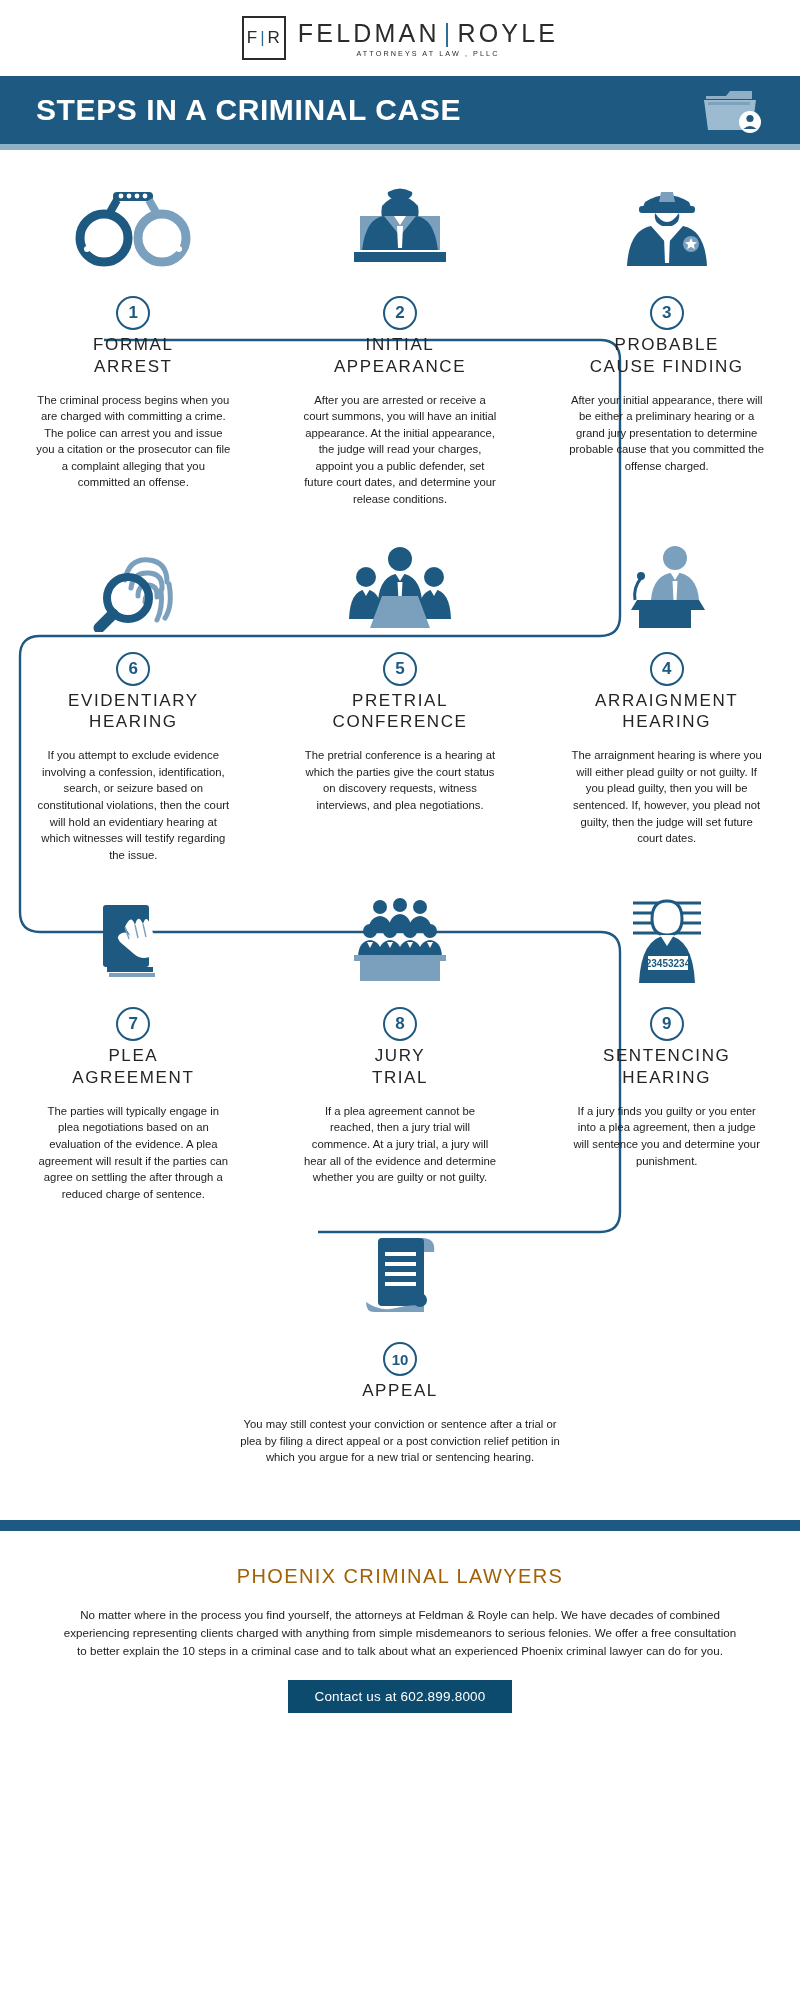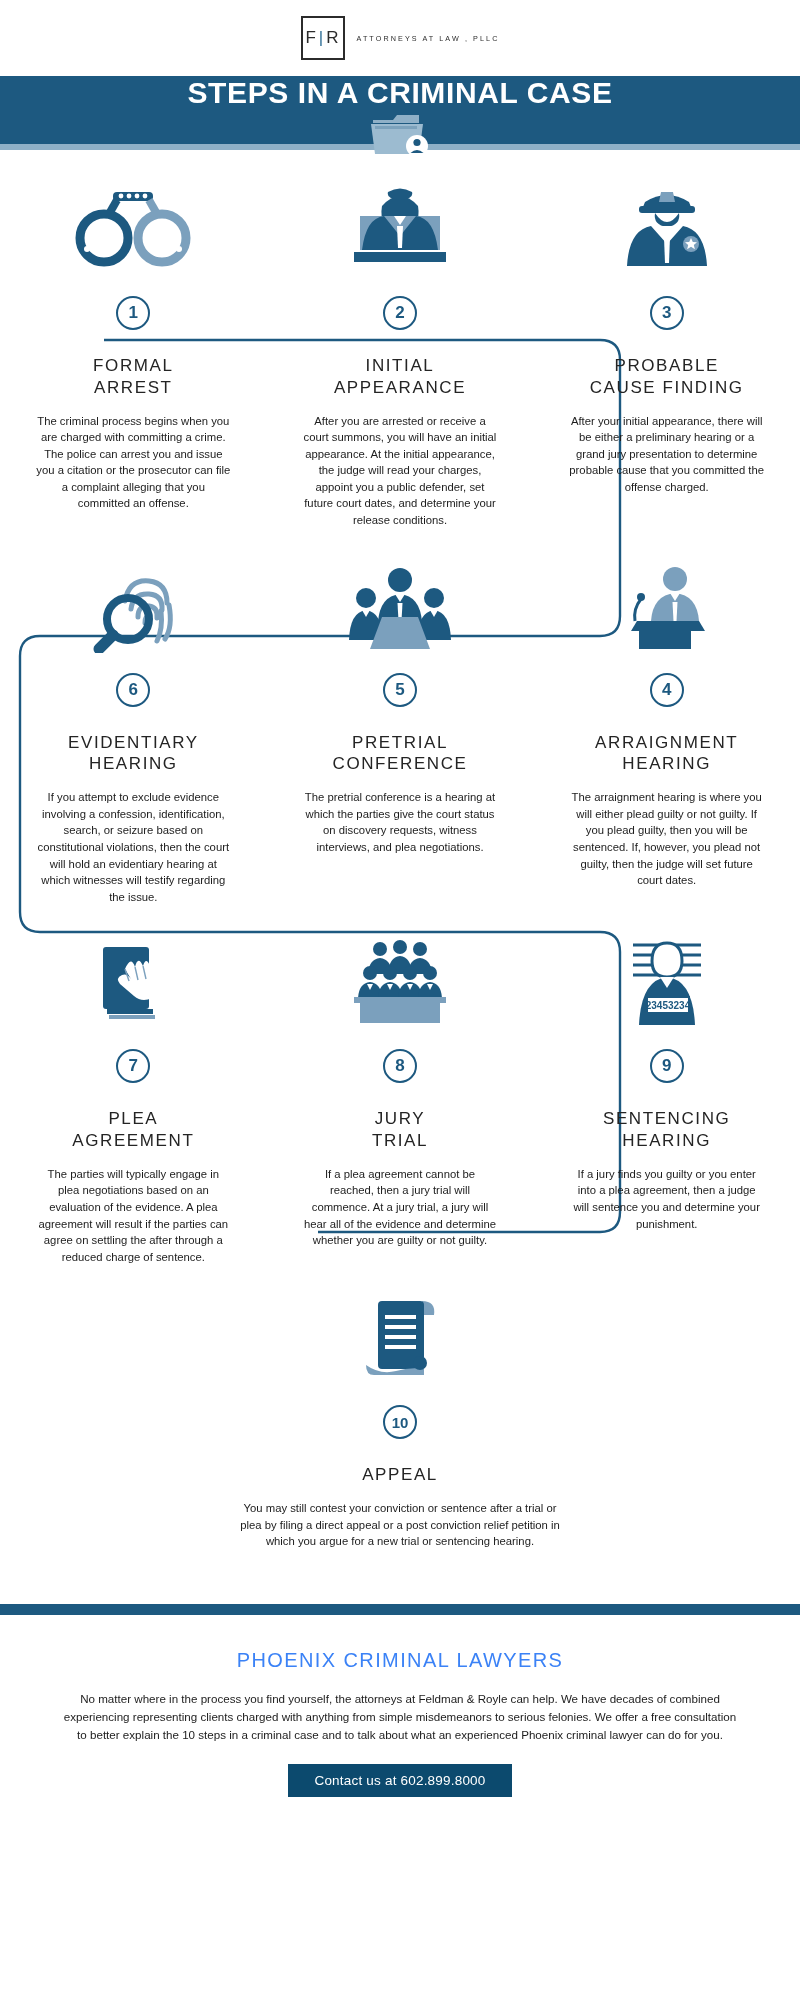--- a/index.html
+++ b/index.html
@@ -39,21 +39,20 @@
   }
 
   
   .banner {
     background: #1d5980;
     height: 68px;
     display: flex;
     align-items: center;
     padding: 0 36px;
     position: relative;
-    flex-direction: column;
   }
   .banner-title {
     color: #ffffff;
     font-size: 30px;
     font-weight: 700;
     letter-spacing: 0.6px;
     flex: 1;
   }
   .banner-icon { width: 62px; height: 48px; position: relative; }
   .banner-strip { height: 6px; background: #8fb0c7; }
@@ -100,21 +99,21 @@
     font-size: 17px;
     font-weight: 700;
     display: flex;
     align-items: center;
     justify-content: center;
     position: relative;
     z-index: 3;
   }
   .badge.wide { font-size: 15px; }
   .step-title {
-    margin-top: 25px;
+    margin-top: 4px;
     color: #242424;
     font-size: 17px;
     letter-spacing: 1.6px;
     text-align: center;
     line-height: 1.28;
     font-weight: 400;
     white-space: pre-line;
   }
   .step-body {
     margin-top: 14px;
@@ -136,21 +135,21 @@
   
   .footer-rule { height: 11px; background: #1d5980; margin-top: 34px; }
   .footer {
     padding: 34px 58px 26px 58px;
     text-align: center;
     background: #ffffff;
   }
   .footer-title {
     font-size: 20px;
     letter-spacing: 1.4px;
-    color: #3b82f6;
+    color: #a16207;
     font-weight: 400;
   }
   .footer-body {
     margin-top: 18px;
     font-size: 11.6px;
     line-height: 1.55;
     color: #1c1c1c;
   }
   .cta {
     display: inline-block;
@@ -171,20 +170,23 @@
 <body>
 
 <div class="logo-wrap">
   <div class="logo">
     <div class="logo-mark">
       <span>F</span>
         <span class="bar">|</span>
         <span>R</span>
     </div>
     <div class="logo-text">
+      <div class="logo-name">
+        <span>FELDMAN</span><span class="sep">|</span><span>ROYLE</span>
+      </div>
       <div class="logo-sub">ATTORNEYS AT LAW , PLLC</div>
     </div>
   </div>
 </div>
 
 <div class="banner">
   <div class="banner-title">STEPS IN A CRIMINAL CASE</div>
   <div class="banner-icon">
     <svg viewBox="0 0 62 48" width="62" height="48">
       <path d="M4 10 L24 10 L28 5 L50 5 L50 13 L4 13 Z" fill="#8fb0c7"></path>

